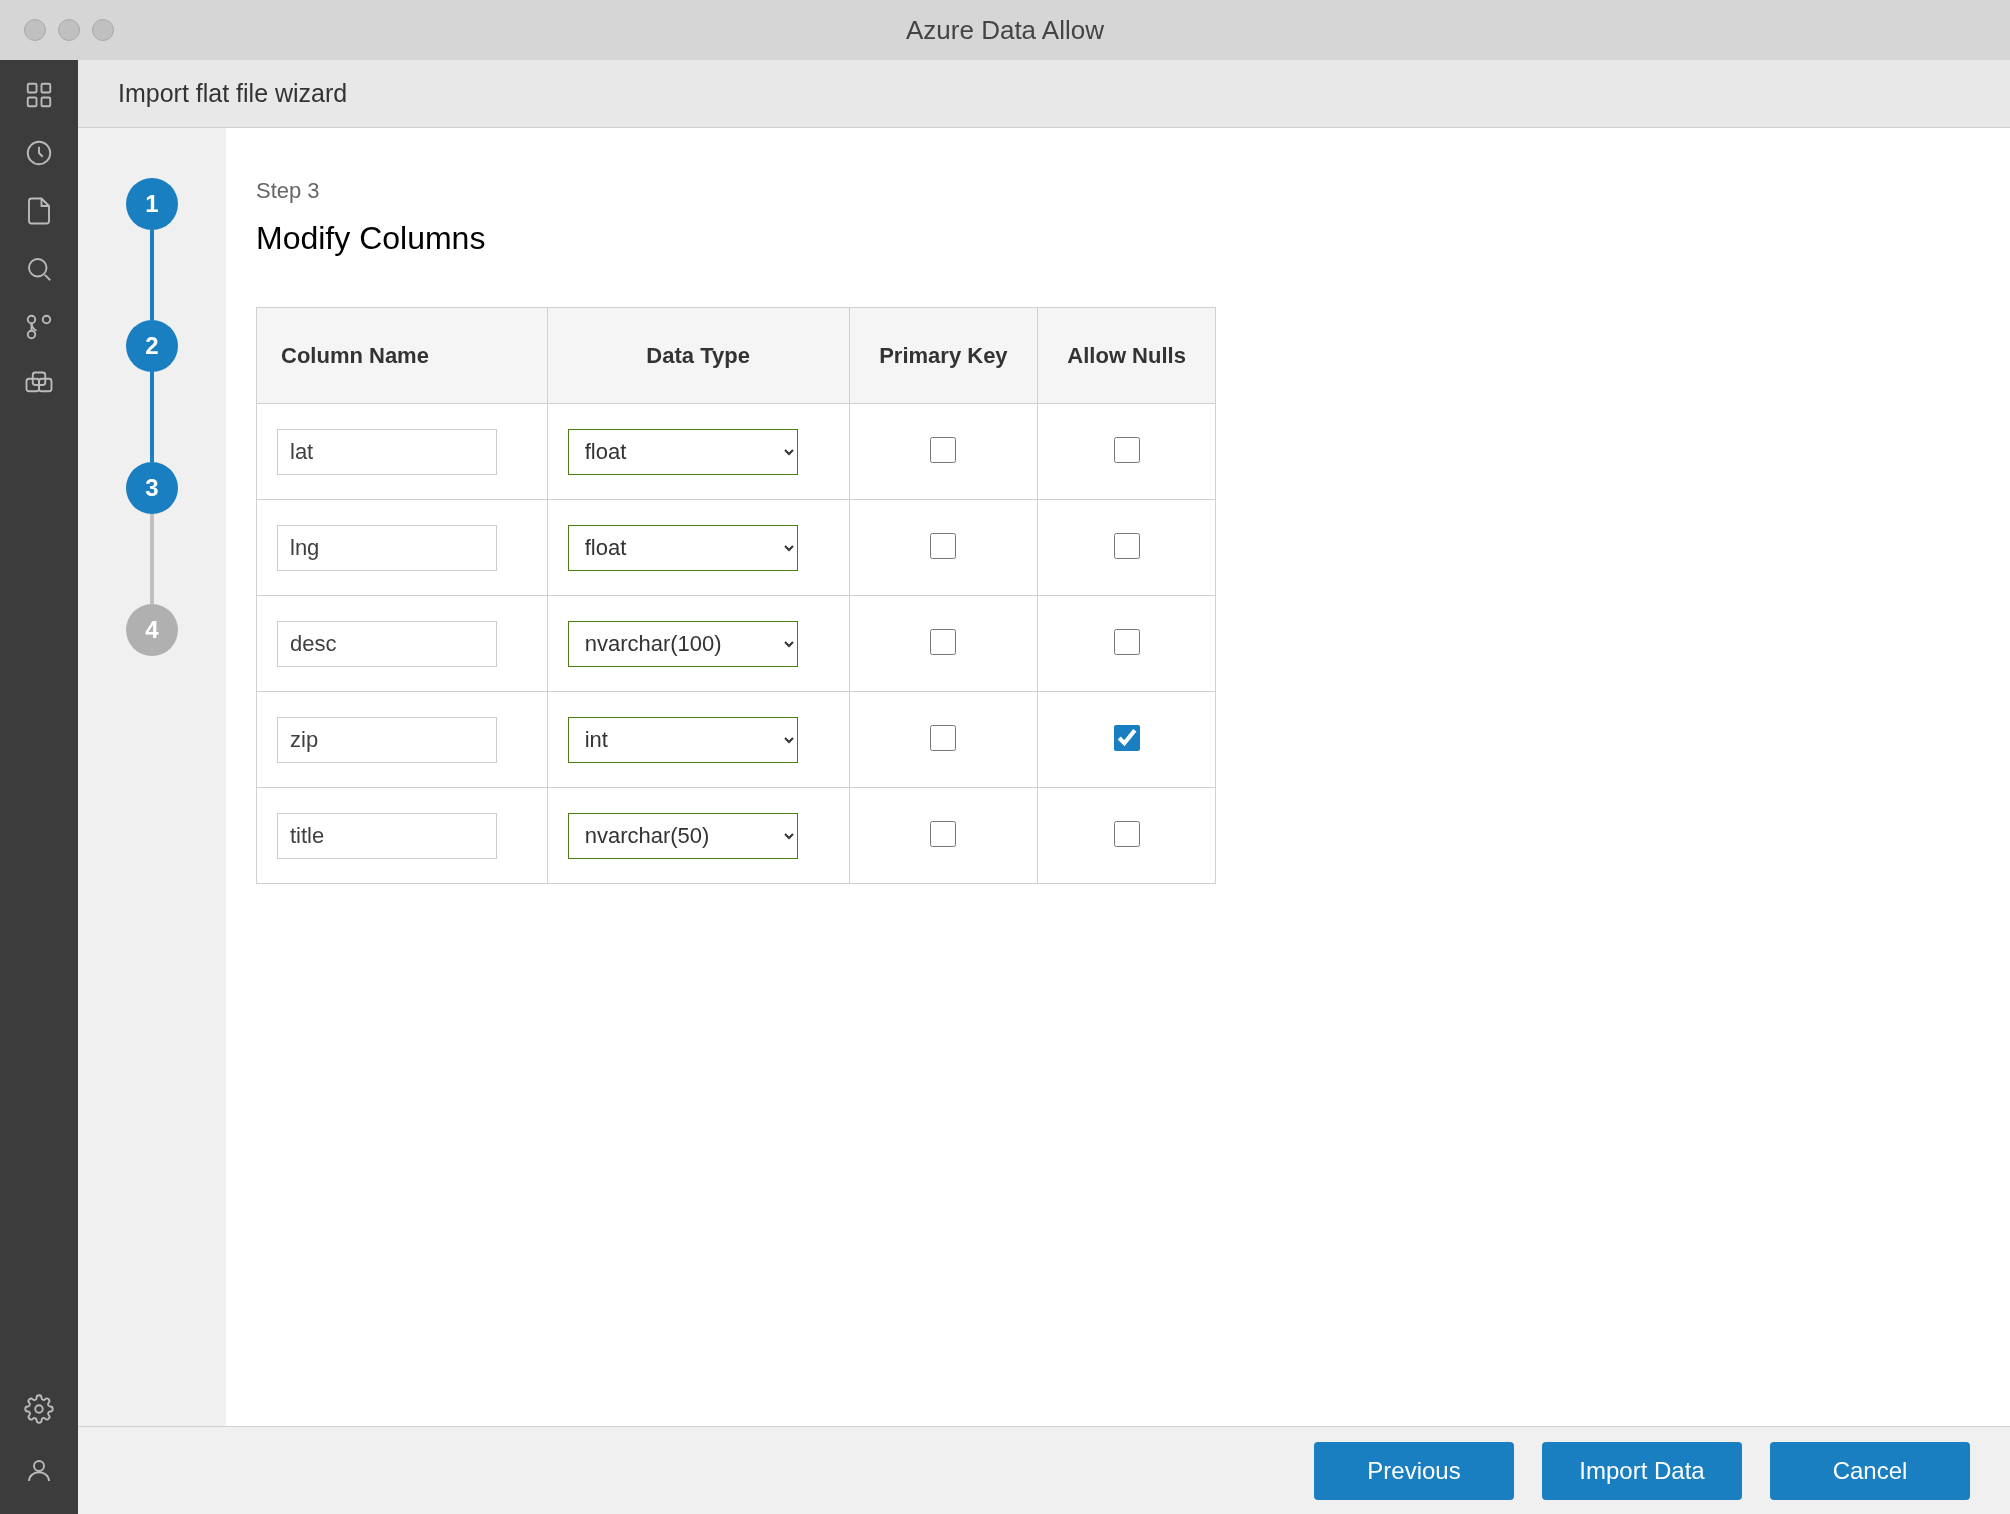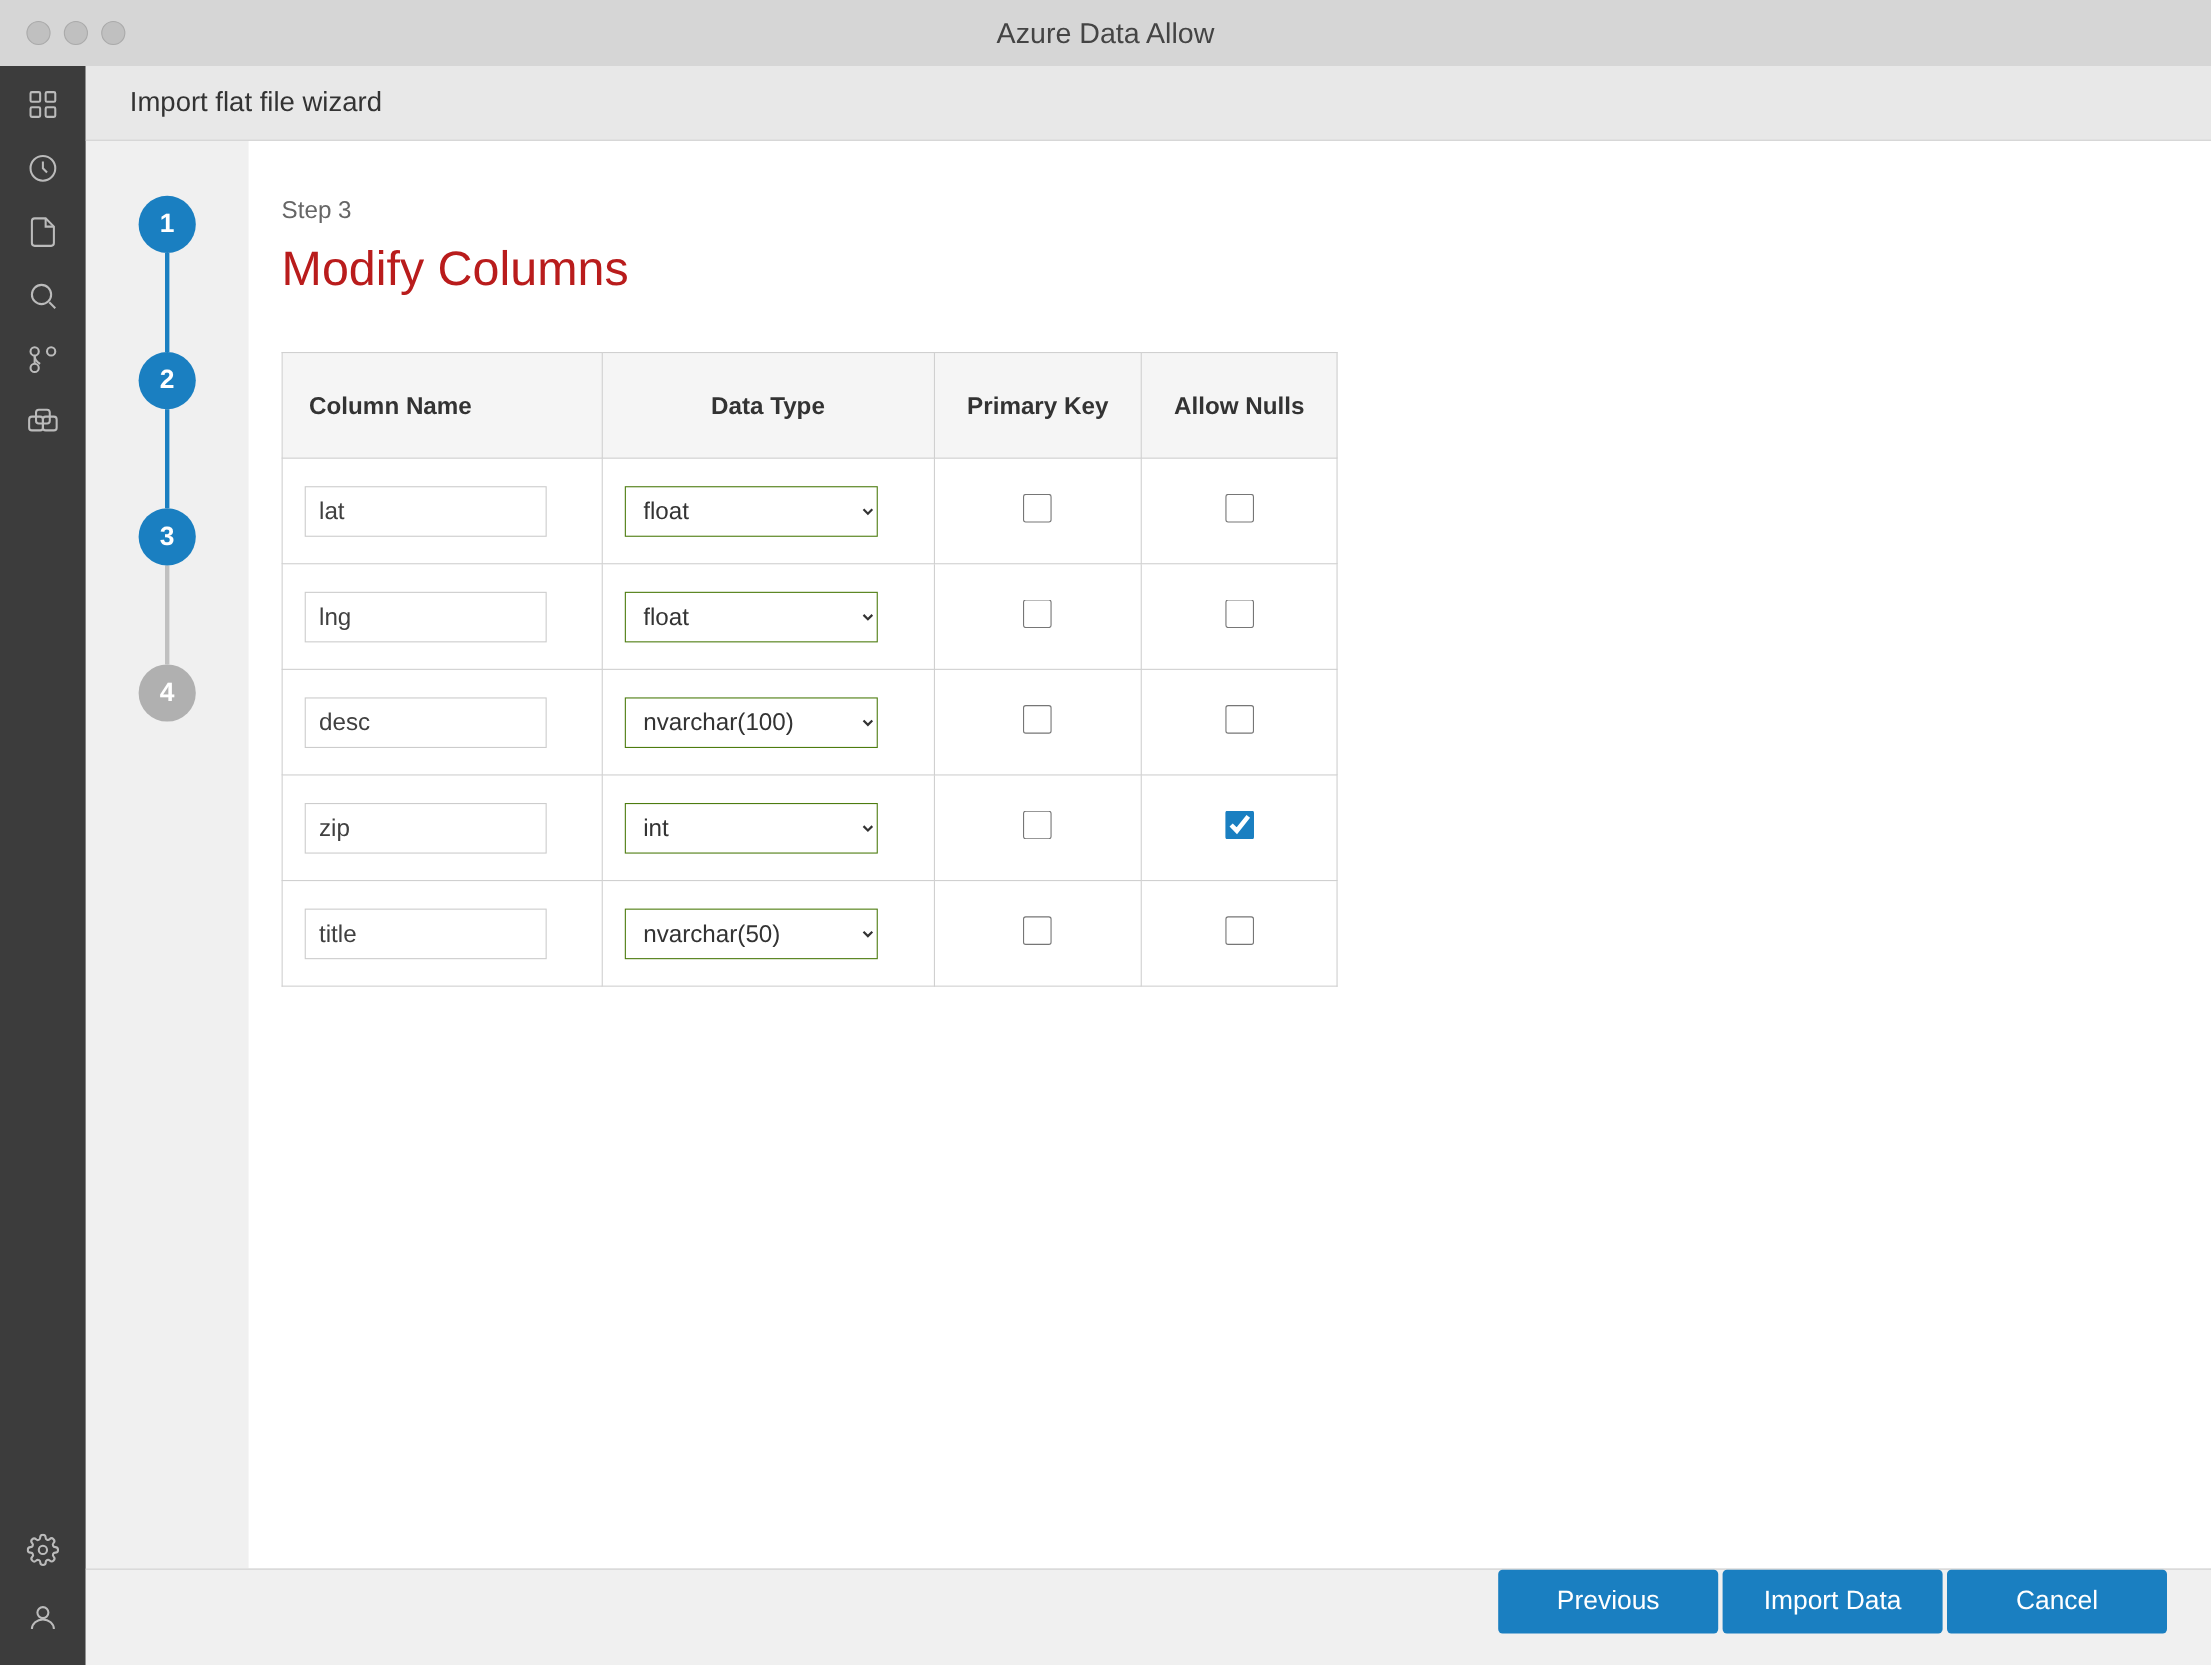--- a/index.html
+++ b/index.html
@@ -159,23 +159,23 @@
       background: white;
       padding: 50px 30px;
       overflow-y: auto;
     }
     .step-label {
       font-size: 22px;
       color: #666;
       margin-bottom: 16px;
     }
     .step-heading {
-      font-size: 44px;
+      font-size: 32px;
       font-weight: 300;
-      color: #b91c1c;
+      color: #000000;
       margin-bottom: 50px;
     }
 
     
     .columns-table {
       border-collapse: collapse;
       width: 960px;
     }
     .columns-table th {
       background: #f5f5f5;
@@ -224,24 +224,24 @@
       cursor: pointer;
       accent-color: #1a7fc1;
     }
 
     
     .footer {
       height: 88px;
       background: #f0f0f0;
       border-top: 1px solid #d0d0d0;
       display: flex;
-      align-items: flex-start;
+      align-items: center;
       justify-content: flex-end;
       padding: 0 40px;
-      gap: 4px;
+      gap: 28px;
       flex-shrink: 0;
     }
     .footer-btn {
       height: 58px;
       min-width: 200px;
       padding: 0 30px;
       font-size: 24px;
       border: none;
       border-radius: 4px;
       cursor: pointer;

